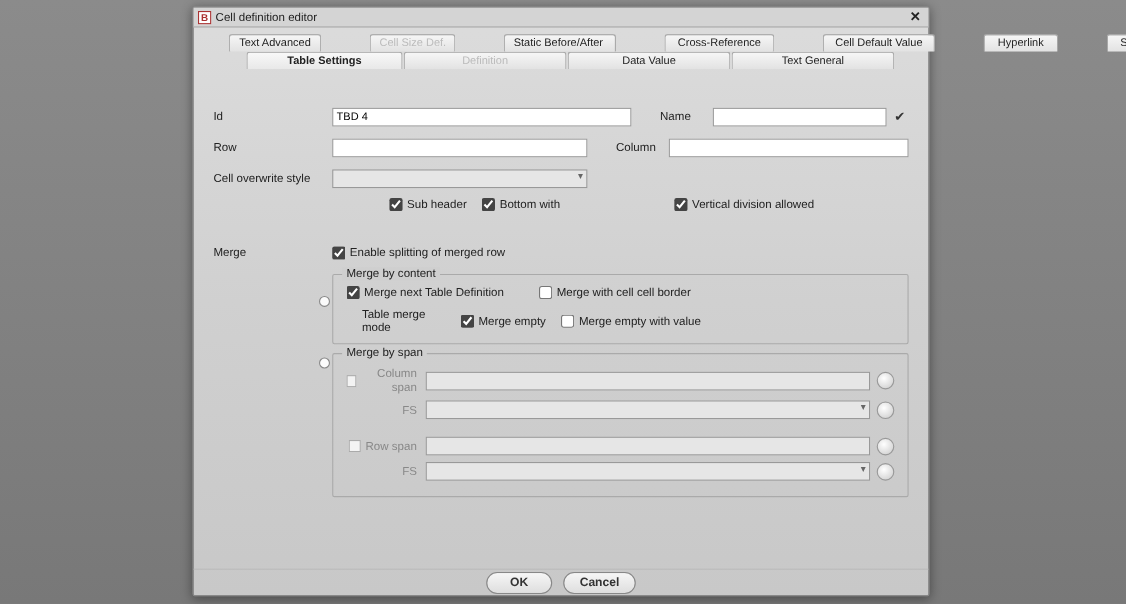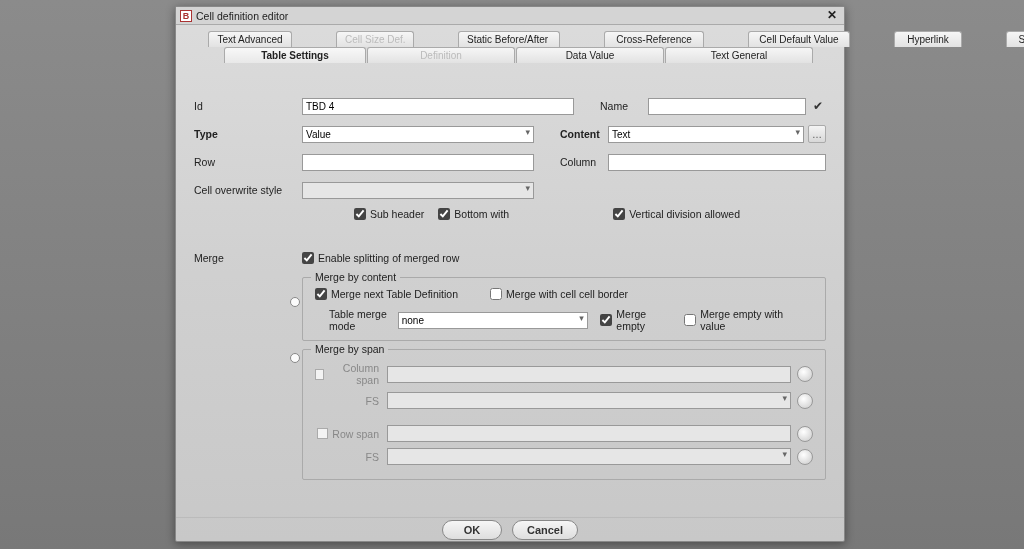--- a/index.html
+++ b/index.html
@@ -128,28 +128,20 @@
 
     <div class="form-row">
       <div class="lbl">Id</div>
       <input class="fld" style="width: 272px;" value="TBD 4">
       <div class="mid-gap"></div>
       <div class="lbl2">Name</div>
       <input class="fld" style="flex: 1 1 0%;" value="">
       <div class="check-tick">✔</div>
     </div>
 
-    <div class="form-row">
-      <div class="lbl bold">Type</div>
-      <div class="sel" style="width:232px;"><input class="fld" value="Value" style=""></div>
-      <div class="mid-gap"></div>
-      <div class="lbl2 bold">Content</div>
-      <div class="sel" style="flex:1;"><input class="fld" style="width: 100%;" value="Text"></div>
-      <div class="icon-btn">…</div>
-    </div>
 
     <div class="form-row">
       <div class="lbl">Row</div>
       <input class="fld" style="width: 232px;" value="">
       <div class="mid-gap"></div>
       <div class="lbl2">Column</div>
       <input class="fld" style="flex: 1 1 0%;" value="">
     </div>
 
     <div class="form-row">
@@ -191,21 +183,20 @@
               <input type="checkbox" checked="" style="">
               <span>Merge next Table Definition</span>
             </label>
           <label class="chk">
               <input type="checkbox" style="">
               <span>Merge with cell cell border</span>
             </label>
         </div>
         <div style="display:flex; align-items:center;">
           <div style="width:90px; padding-left:14px;">Table merge mode</div>
-          <div class="sel" style="width:210px;"><input class="fld" value="none" style=""></div>
           <div style="width:14px;"></div>
           <label class="chk">
               <input type="checkbox" checked="" style="">
               <span>Merge empty</span>
             </label>
           <label class="chk">
               <input type="checkbox" style="">
               <span>Merge empty with value</span>
             </label>
         </div>

